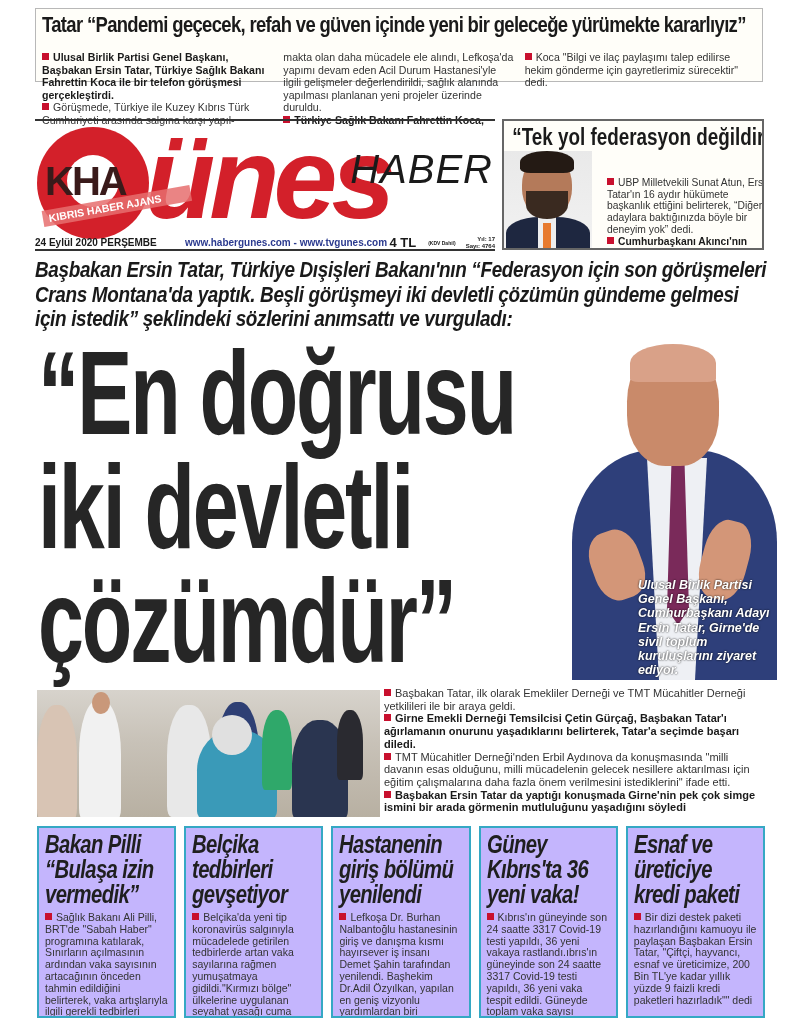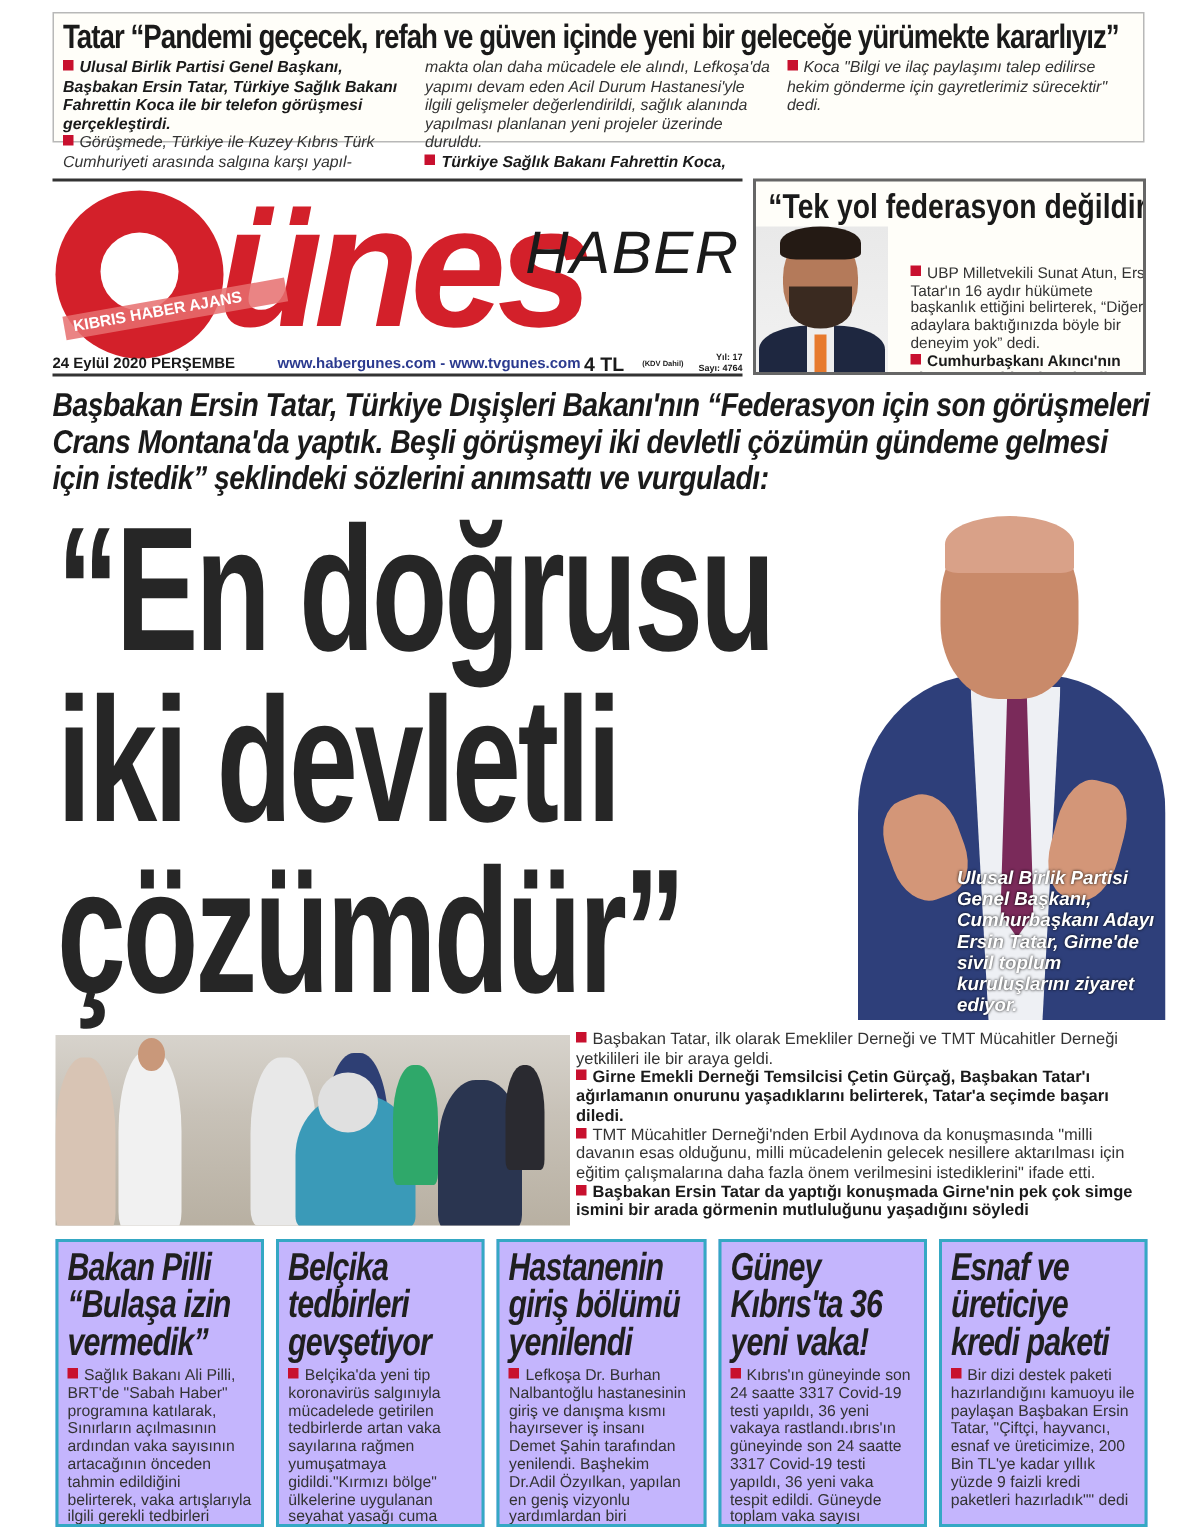--- a/index.html
+++ b/index.html
@@ -1,23 +1,23 @@
 <!DOCTYPE html>
 <html><head>
 <meta charset="utf-8">
 <style>
   * { box-sizing: border-box; margin: 0; padding: 0; }
   html, body { width: 795px; height: 1024px; background: #fff; overflow: hidden; }
   body { font-family: "Liberation Sans", sans-serif; color: #1a1a1a; position: relative; }
   .bullet { display: inline-block; width: 7px; height: 7px; background: #c8102e; margin-right: 4px; vertical-align: 1px; }
 
   
-  .top-banner { position: absolute; left: 35px; top: 8px; width: 728px; height: 87px; border: 1px solid #b8b8b8; background: #fffef9; padding: 2px 6px; }
+  .top-banner { position: absolute; left: 35px; top: 8px; width: 728px; height: 74px; border: 1px solid #b8b8b8; background: #fffef9; padding: 2px 6px; }
   .top-banner .title { font-weight: 700; font-size: 22.5px; letter-spacing: -0.8px; line-height: 28px; white-space: nowrap; transform: scaleX(0.82); transform-origin: left; font-family: "Liberation Sans", sans-serif; color: #1a1a1a; }
-  .top-banner .cols { display: flex; gap: 10px; margin-top: 0px; font-style: italic; }
+  .top-banner .cols { display: flex; gap: 10px; margin-top: 12px; }
   .top-banner .col { flex: 1; font-size: 10.6px; line-height: 12.6px; color: #333; }
   .top-banner .col b { color: #1a1a1a; }
 
   
   .masthead { position: absolute; left: 35px; top: 119px; width: 460px; height: 132px; border-top: 2px solid #333; }
   .logo-g { position: absolute; left: 2px; top: 6px; width: 112px; height: 112px; border-radius: 50%; background: #d3202a; }
   .logo-g::after { content: ""; position: absolute; left: 30px; top: 28px; width: 52px; height: 52px; border-radius: 50%; background: #fff; }
   .logo-text { position: absolute; left: 110px; top: 2px; font-size: 115px; font-weight: 900; font-style: italic; color: #d3202a; letter-spacing: -6px; line-height: 110px; font-family: "Liberation Sans", sans-serif; }
   .kha { position: absolute; left: 10px; top: 38px; font-size: 40px; font-weight: 900; color: #3a1a1a; letter-spacing: -2px; font-family: "Liberation Sans", sans-serif; }
   .kha-banner { position: absolute; left: 8px; top: 90px; width: 150px; height: 16px; background: rgba(230,110,110,0.85); color: #fff; font-size: 10.5px; font-weight: 700; transform: rotate(-10deg); transform-origin: left; padding-left: 6px; line-height: 16px; }
@@ -91,20 +91,21 @@
     </div>
     <div class="col">
       <p><span class="bullet"></span><span>Koca "Bilgi ve ilaç paylaşımı talep edilirse hekim gönderme için gayretlerimiz sürecektir" dedi.</span></p>
     </div>
   </div>
 </div>
 
 <div class="masthead">
   <div class="logo-g"></div>
   <div class="logo-text">ünes</div>
+  <div class="kha">KHA</div>
   <div class="kha-banner">KIBRIS HABER AJANS</div>
   <div class="haber">HABER</div>
   <div class="mast-info">
     <span class="date">24 Eylül 2020 PERŞEMBE</span>
     <span class="web">www.habergunes.com - www.tvgunes.com</span>
     <span class="price">4 TL</span>
     <span class="kdv">(KDV Dahil)</span>
     <span class="yil">
       <div>Yıl: 17</div>
       <div>Sayı: 4764</div>

